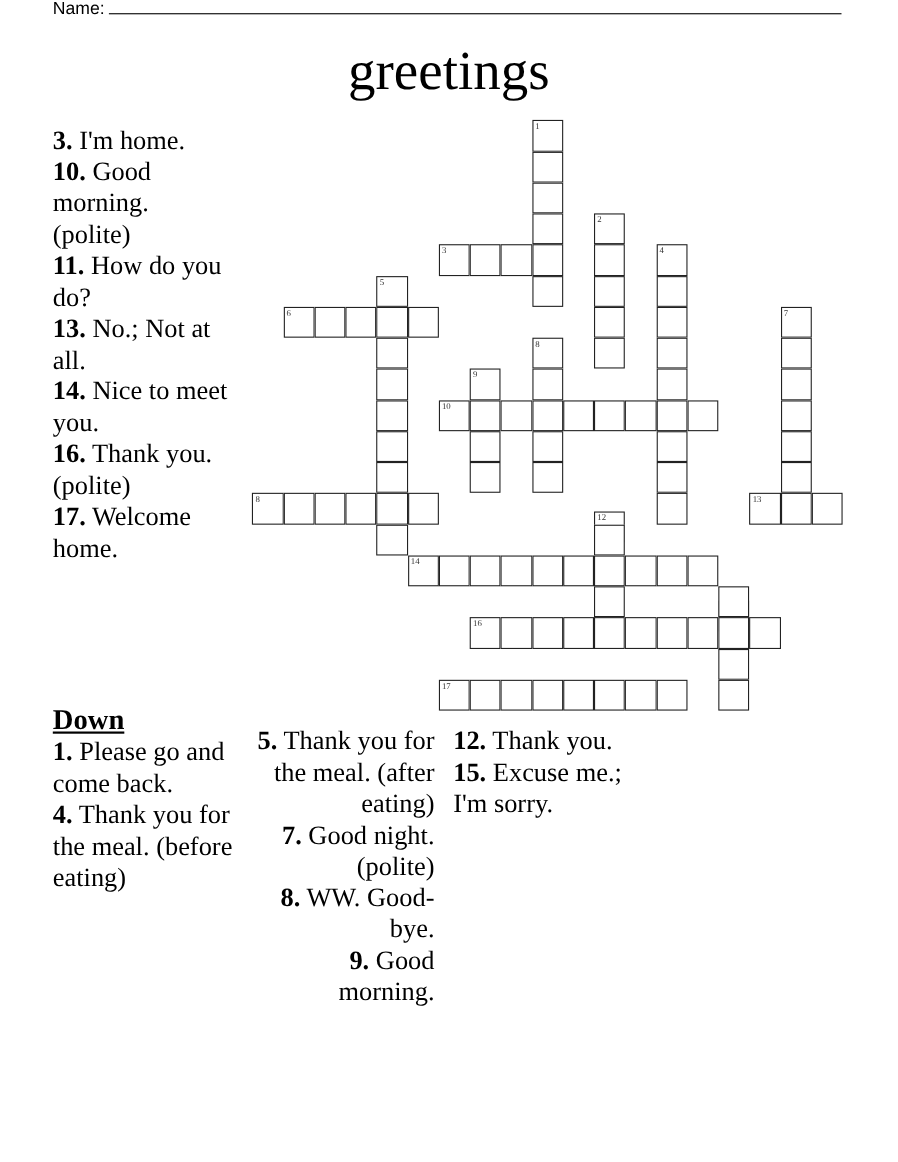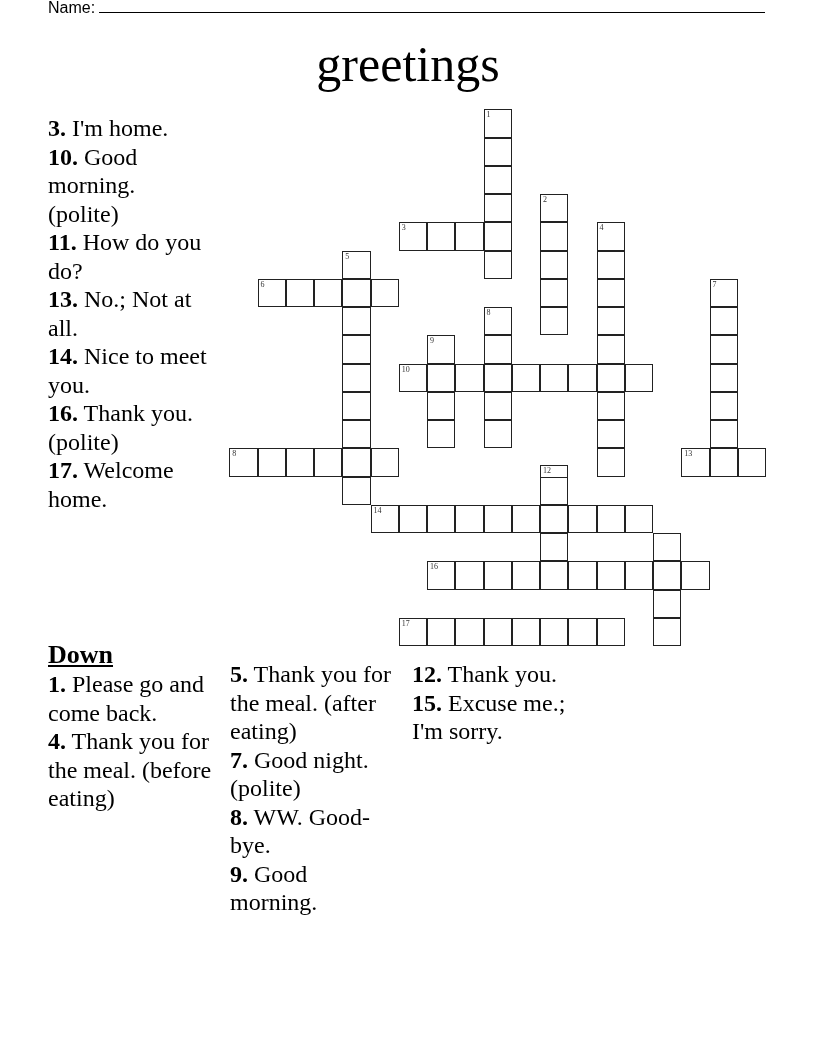--- a/index.html
+++ b/index.html
@@ -6,21 +6,21 @@
   body { width: 816px; height: 1056px; position: relative; overflow: hidden; color: #000; }
   .name-line { position: absolute; left: 48px; top: -2px; font-family: "Liberation Sans", sans-serif; font-size: 16px; line-height: 20px; white-space: nowrap; }
   .name-line .blank { display: inline-block; width: 666px; border-bottom: 1px solid #000; height: 14px; vertical-align: baseline; margin-left: 4px; }
   .title { position: absolute; left: 0; width: 816px; top: 34px; text-align: center; font-family: "Liberation Serif", serif; font-size: 50px; line-height: 60px; }
   .clue-col { position: absolute; font-family: "Liberation Serif", serif; font-size: 24px; line-height: 28.5px; }
   .clue-col .heading { font-weight: bold; text-decoration: underline; font-size: 26px; line-height: 30px; }
   .clue { display: block; }
   .clue .num { font-weight: bold; }
   #across-col { left: 48px; top: 114px; width: 160px; }
   #down-col-1 { left: 48px; top: 640px; width: 165px; }
-  #down-col-2 { left: 230px; top: 660px; width: 165px; }
+  #down-col-2 { left: 230px; top: 660px; width: 165px; text-align: right; }
   #down-col-3 { left: 412px; top: 660px; width: 175px; }
   #grid { position: absolute; left: 230px; top: 110px; width: 540px; height: 540px; }
   .cell { position: absolute; width: 28.25px; height: 28.25px; box-sizing: border-box; border: 1.5px solid #222; background: #fff; margin-left: -0.75px; margin-top: -0.75px; }
   .cell .cnum { position: absolute; left: 2px; top: 0px; font-family: "Liberation Serif", serif; font-size: 8px; line-height: 9px; color: #333; }
 </style>
 </head>
 <body>
 
 <div class="name-line">
   <span>Name:</span><span class="blank"></span>

